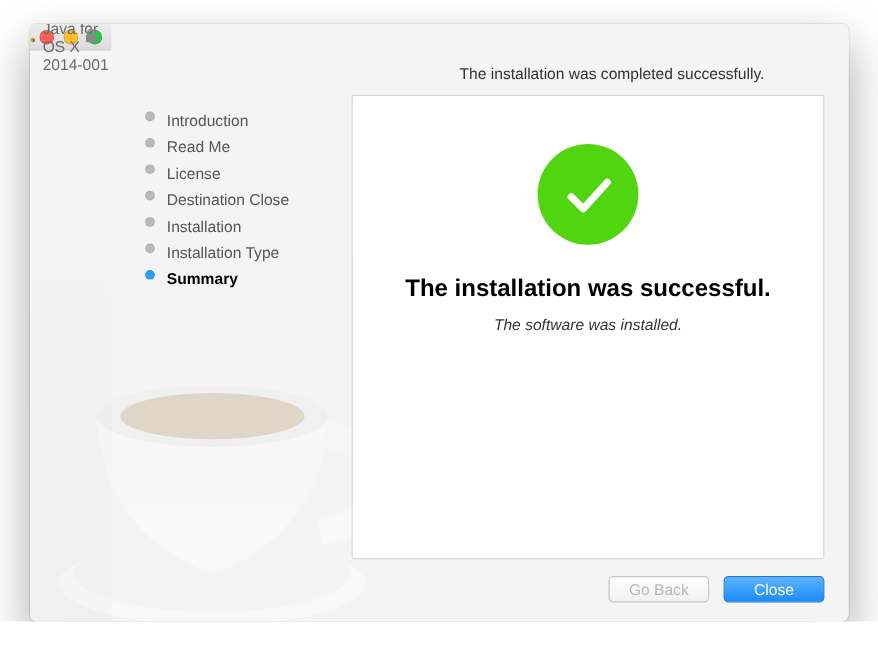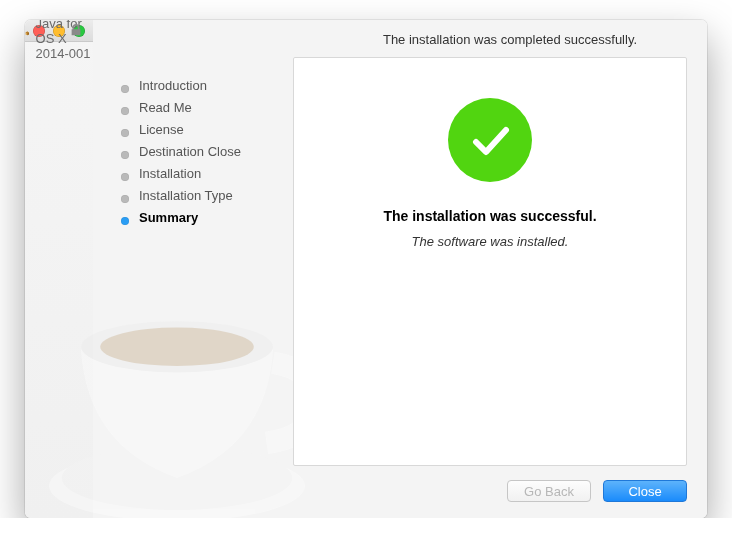--- a/index.html
+++ b/index.html
@@ -67,36 +67,37 @@
       opacity: 0.35;
       pointer-events: none;
     }
     .subtitle {
       text-align: center;
       font-size: 13px;
       color: #333;
       padding: 12px 0 10px 220px;
       position: relative;
       z-index: 2;
+      margin-top: 22px;
     }
     .content-row {
       flex: 1;
       display: flex;
       padding: 0 20px 14px 0;
       position: relative;
       z-index: 2;
     }
     .sidebar {
       width: 200px;
       padding: 14px 0 0 28px;
       font-size: 13px;
       color: #222;
     }
     .sidebar-item {
-      display: flex; align-items: flex-end; gap: 10px;
+      display: flex; align-items: flex-start; gap: 10px;
       height: 22px;
       color: #555;
     }
     .sidebar-item .dot {
       width: 8px; height: 8px; border-radius: 50%;
       background: #b9b9b9;
       box-shadow: inset 0 0 0 0.5px rgba(0,0,0,0.1);
     }
     .sidebar-item.active { font-weight: bold; color: #000; }
     .sidebar-item.active .dot { background: #2a9df4; }
@@ -112,21 +113,21 @@
     }
     .check-circle {
       width: 84px; height: 84px;
       border-radius: 50%;
       background: #51d510;
       display: flex; align-items: center; justify-content: center;
       margin-bottom: 26px;
     }
     .check-circle svg { width: 48px; height: 48px; color: #fff; }
     .panel-title {
-      font-size: 14px; font-weight: bold; color: #000;
+      font-size: 20px; font-weight: bold; color: #000;
       margin-bottom: 10px;
       text-align: center;
     }
     .panel-sub {
       font-size: 13px; color: #333; font-style: italic;
     }
     .footer {
       display: flex; justify-content: flex-end; gap: 12px;
       padding: 0 20px 16px 0;
       position: relative; z-index: 2;

